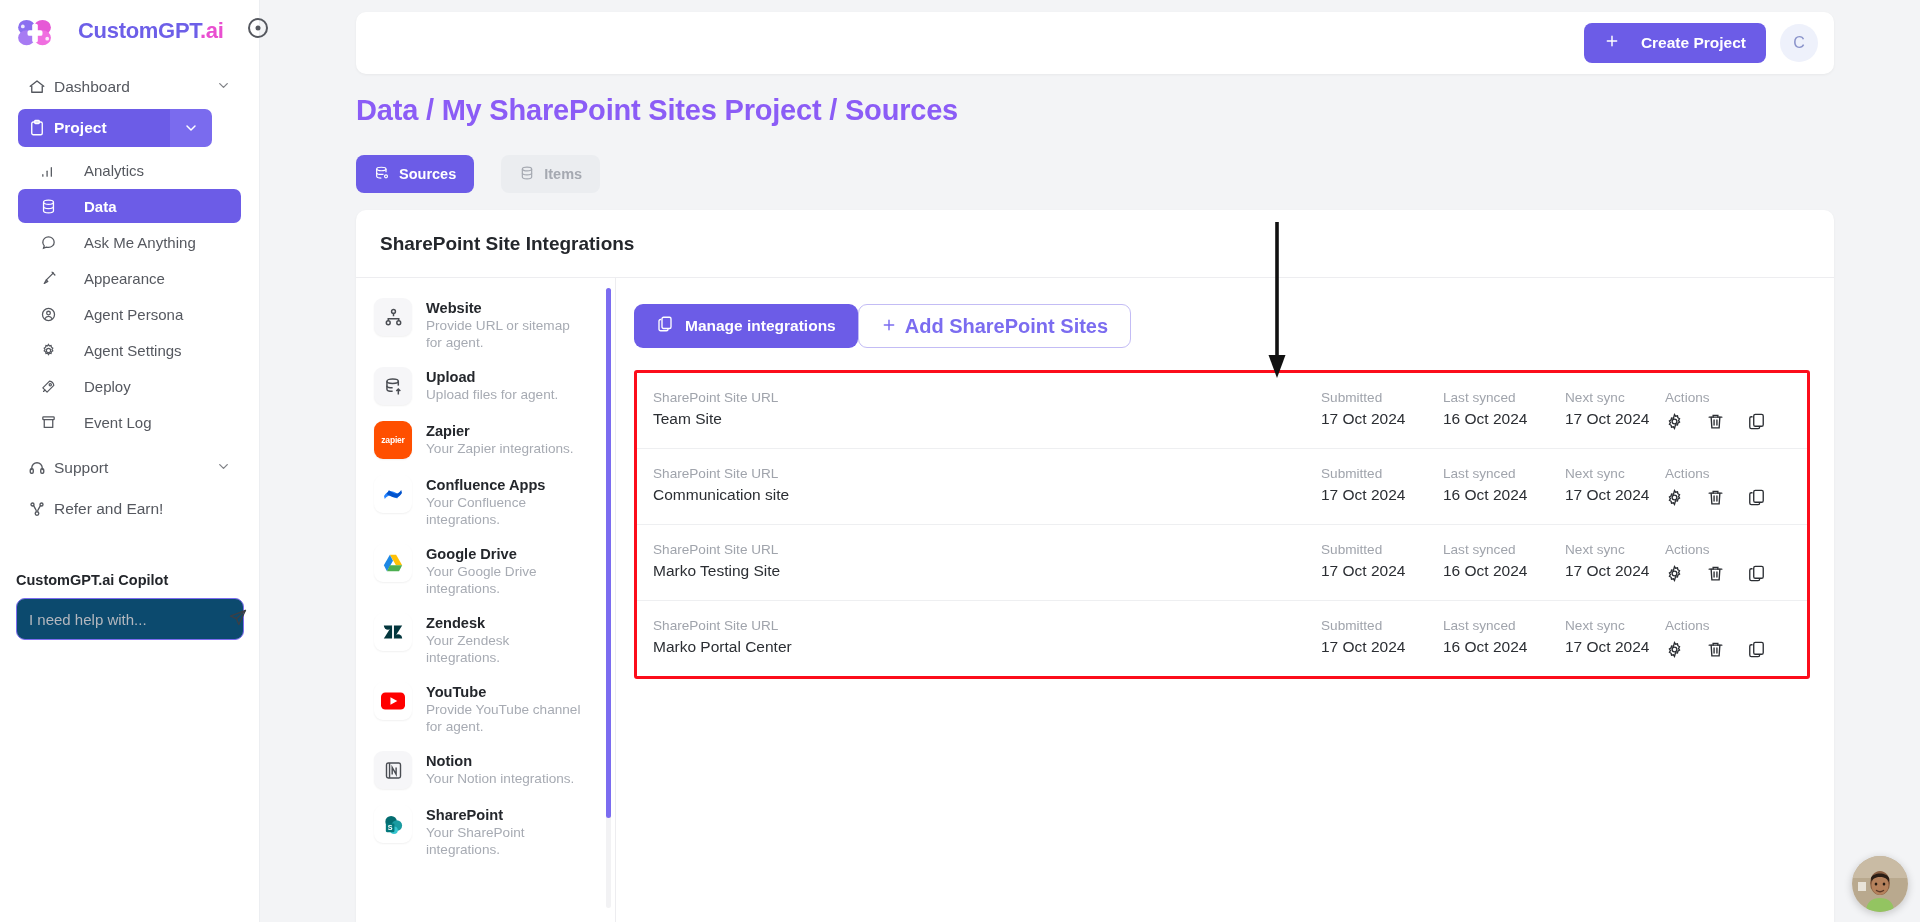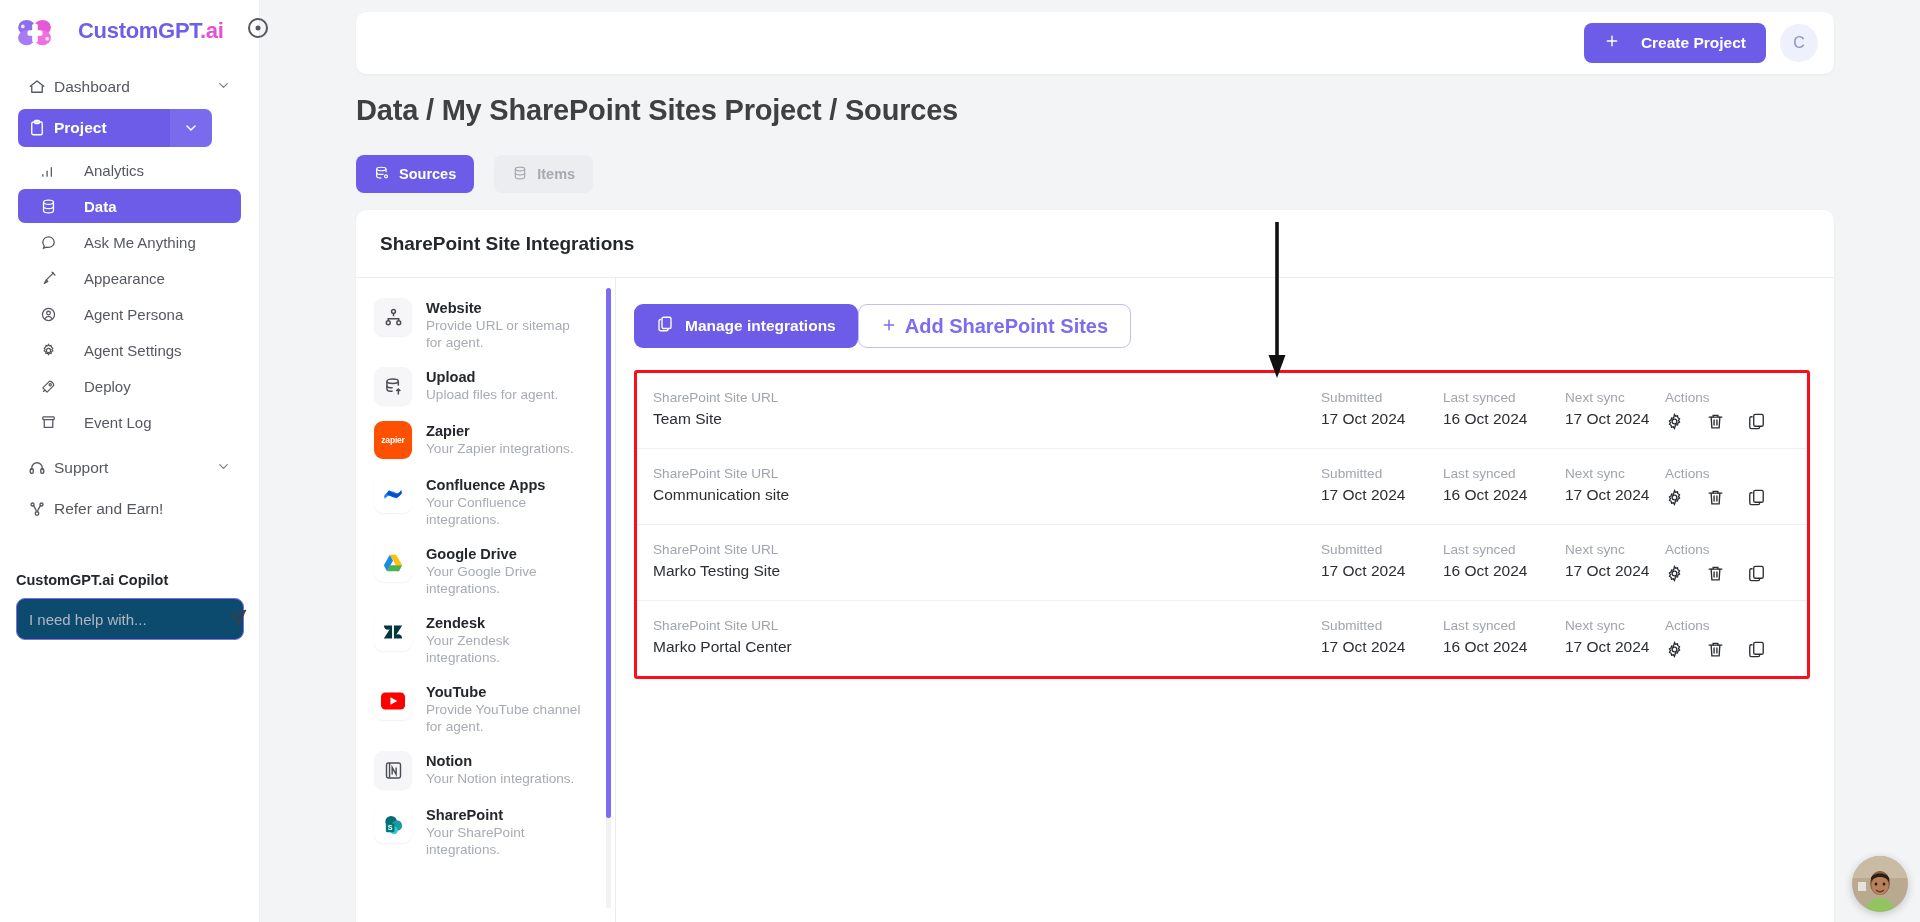--- a/index.html
+++ b/index.html
@@ -112,24 +112,24 @@
   .avatar-c {
     width: 38px; height: 38px; border-radius: 50%;
     background: #eef1fb; color: #8a93ca;
     display: flex; align-items: center; justify-content: center;
     font-size: 16px; cursor: pointer;
   }
 
   
   .page-title {
     position: absolute; left: 356px; top: 94px;
-    font-size: 29px; font-weight: bold; color: #404040;
+    font-size: 29px; font-weight: bold; color: #8b5cf6;
     letter-spacing: -0.2px;
   }
-  .tabs { position: absolute; left: 356px; top: 155px; display: flex; gap: 20px; }
+  .tabs { position: absolute; left: 356px; top: 155px; display: flex; gap: 27px; }
   .tab {
     height: 38px; border-radius: 8px;
     display: flex; align-items: center; gap: 9px;
     padding: 0 18px; font-size: 14.5px; font-weight: bold;
     cursor: pointer;
   }
   .tab.sel { background: #6c5ce7; color: #fff; }
   .tab.unsel { background: #ebedf0; color: #a5a9b1; }
 
   

